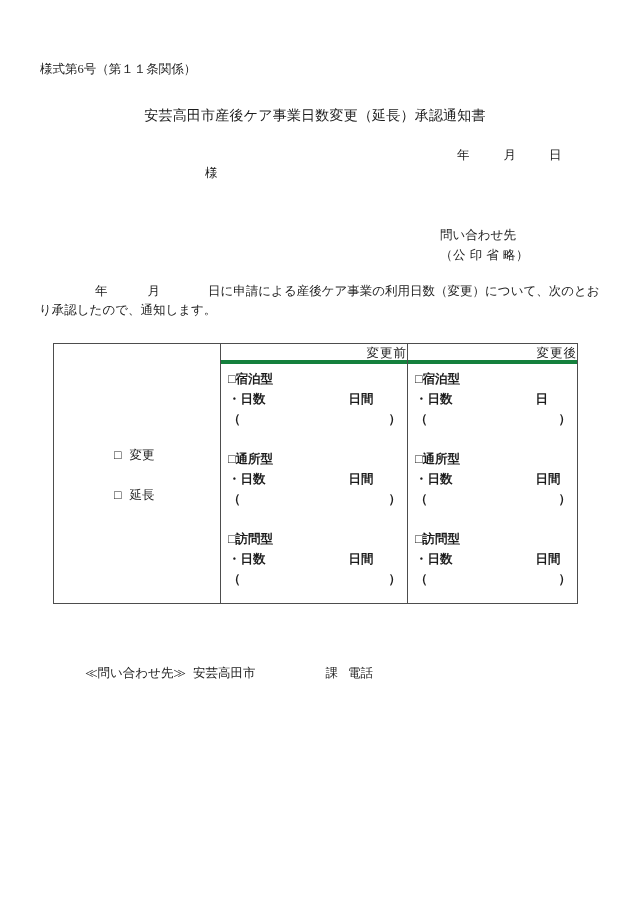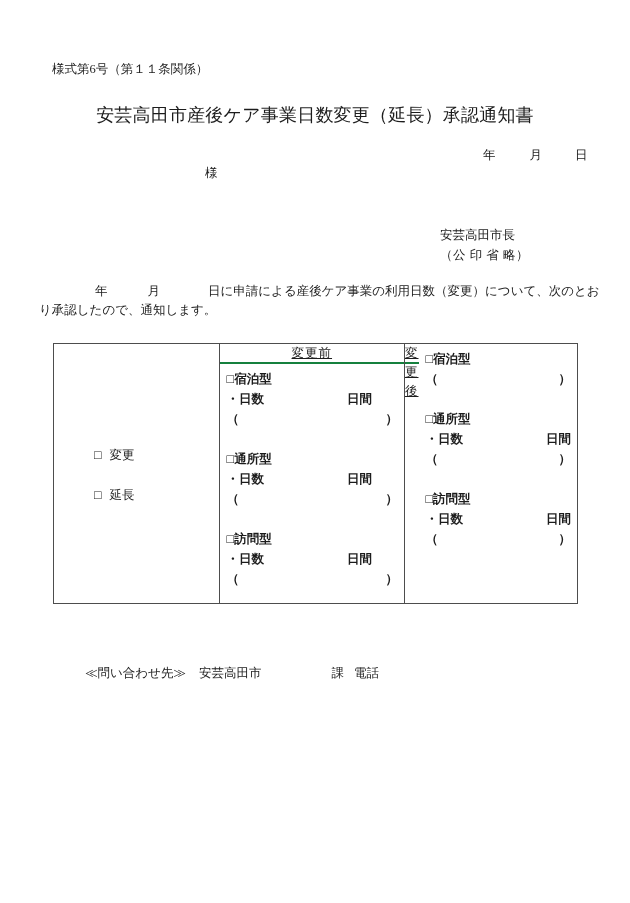--- a/index.html
+++ b/index.html
@@ -7,28 +7,28 @@
   body {
     width: 630px; height: 903px;
     font-family: "Liberation Serif", "DejaVu Serif", serif;
     color: #1c1c1c;
     position: relative;
     overflow: hidden;
   }
   .abs { position: absolute; white-space: nowrap; }
   .fs12 { font-size: 12.5px; line-height: 15px; }
 
-  .form-number { left: 52px; top: 62px; }
+  .form-number { left: 40px; top: 62px; }
   .doc-title {
     left: 0; right: 0; top: 107px;
     text-align: center;
-    font-size: 18px; line-height: 17px;
+    font-size: 14px; line-height: 17px;
     letter-spacing: 0.2px;
   }
-  .date-line { left: 457px; top: 148px; margin-left: 26px; }
+  .date-line { left: 457px; top: 148px; }
   .date-line .d-month { margin-left: 34px; }
   .date-line .d-day   { margin-left: 33px; }
   .addressee { left: 205px; top: 166px; }
   .sender { left: 440px; top: 225px; line-height: 20px; }
   .sender .seal { letter-spacing: 0.5px; text-align: right; }
 
   .para-line1 { left: 95px; top: 284px; }
   .para-line1 .p-month { margin-left: 40px; }
   .para-line1 .p-rest  { margin-left: 48px; }
   .para-line2 { left: 39px; top: 303px; text-align: right; }
@@ -45,59 +45,58 @@
   .col-left {
     width: 167px;
     border-right: 1px solid #4d4d4d;
     position: relative;
   }
   .col-mid {
     width: 187px;
     border-right: 1px solid #4d4d4d;
     display: flex; flex-direction: column;
   }
-  .col-right { flex: 1; display: flex; flex-direction: row; }
+  .col-right { flex: 1; display: flex; flex-direction: column; }
   .th-cell {
     height: 20px;
-    border-bottom: 2px solid #15803d;
-    text-align: center;
+    border-bottom: 4px solid #15803d;
+    text-align: right;
     line-height: 19px;
     letter-spacing: 1px;
-    text-decoration: underline;
   }
   .td-cell { padding: 5px 6px 0 7px; }
   .ln { height: 20px; line-height: 20px; white-space: nowrap; font-weight: bold; }
   .unit { margin-left: 83px; }
   .paren-ln { display: flex; justify-content: space-between; }
   .blk-gap { height: 20px; }
-  .opt-item { position: absolute; left: 40px; white-space: nowrap; }
+  .opt-item { position: absolute; left: 60px; white-space: nowrap; }
   .opt-change { top: 103px; }
   .opt-extend { top: 143px; }
   .cb { margin-right: 8px; }
 
   .footer-line { left: 85px; top: 666px; }
-  .footer-line .f-city  { margin-left: 13px; }
+  .footer-line .f-city  { margin-left: 7px; }
   .footer-line .f-div   { margin-left: 70px; }
   .footer-line .f-phone { margin-left: 10px; }
 </style>
 </head>
 <body>
 
 <div class="abs fs12 form-number">様式第6号（第１１条関係）</div>
 
 <div class="abs doc-title">安芸高田市産後ケア事業日数変更（延長）承認通知書</div>
 
 <div class="abs fs12 date-line">
   <span class="d-year">年</span><span class="d-month">月</span><span class="d-day">日</span>
 </div>
 
 <div class="abs fs12 addressee">様</div>
 
 <div class="abs fs12 sender">
-  <div>安芸高田市長</div>
+  <div>問い合わせ先</div>
   <div class="seal">（公 印 省 略）</div>
 </div>
 
 <div class="abs fs12 para-line1">
   <span class="p-year">年</span><span class="p-month">月</span><span class="p-rest">日に申請による産後ケア事業の利用日数（変更）について、次のとお</span>
 </div>
 <div class="abs fs12 para-line2">り承認したので、通知します。</div>
 
 <div class="days-table">
 
@@ -133,20 +132,21 @@
           <span>（</span>
           <span>）</span>
         </div>
     </div>
   </div>
 
   <div class="col-right">
     <div class="th-cell">変更後</div>
     <div class="td-cell">
       <div class="ln"><span>□</span><span>宿泊型</span></div>
+      <div class="ln"><span>・日数</span><span class="unit">日</span></div>
       <div class="ln paren-ln">
           <span>（</span>
           <span>）</span>
         </div>
       <div class="blk-gap"></div>
       <div class="ln"><span>□</span><span>通所型</span></div>
       <div class="ln"><span>・日数</span><span class="unit">日間</span></div>
       <div class="ln paren-ln">
           <span>（</span>
           <span>）</span>

